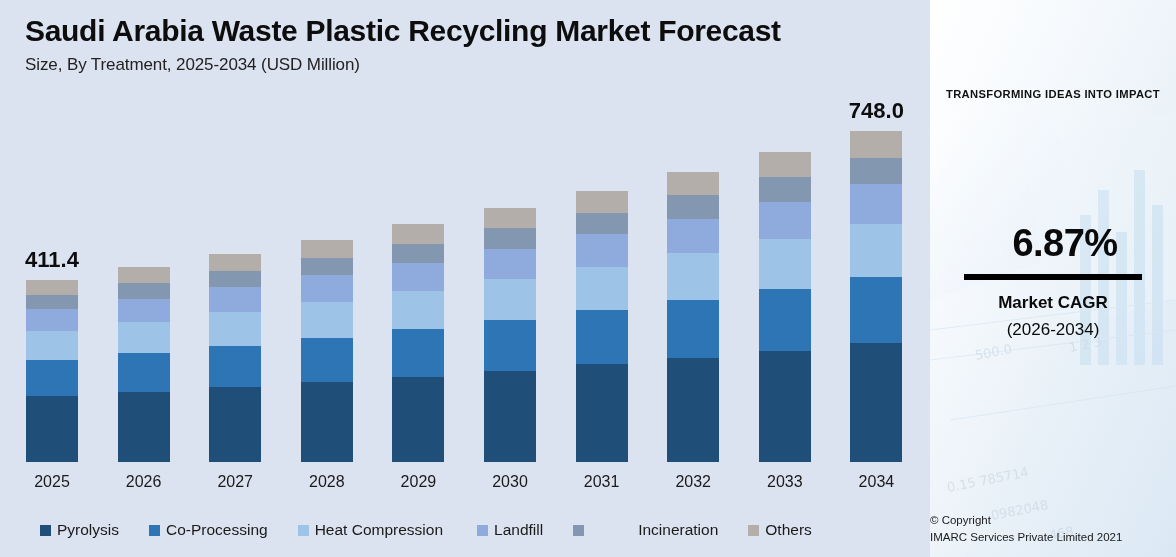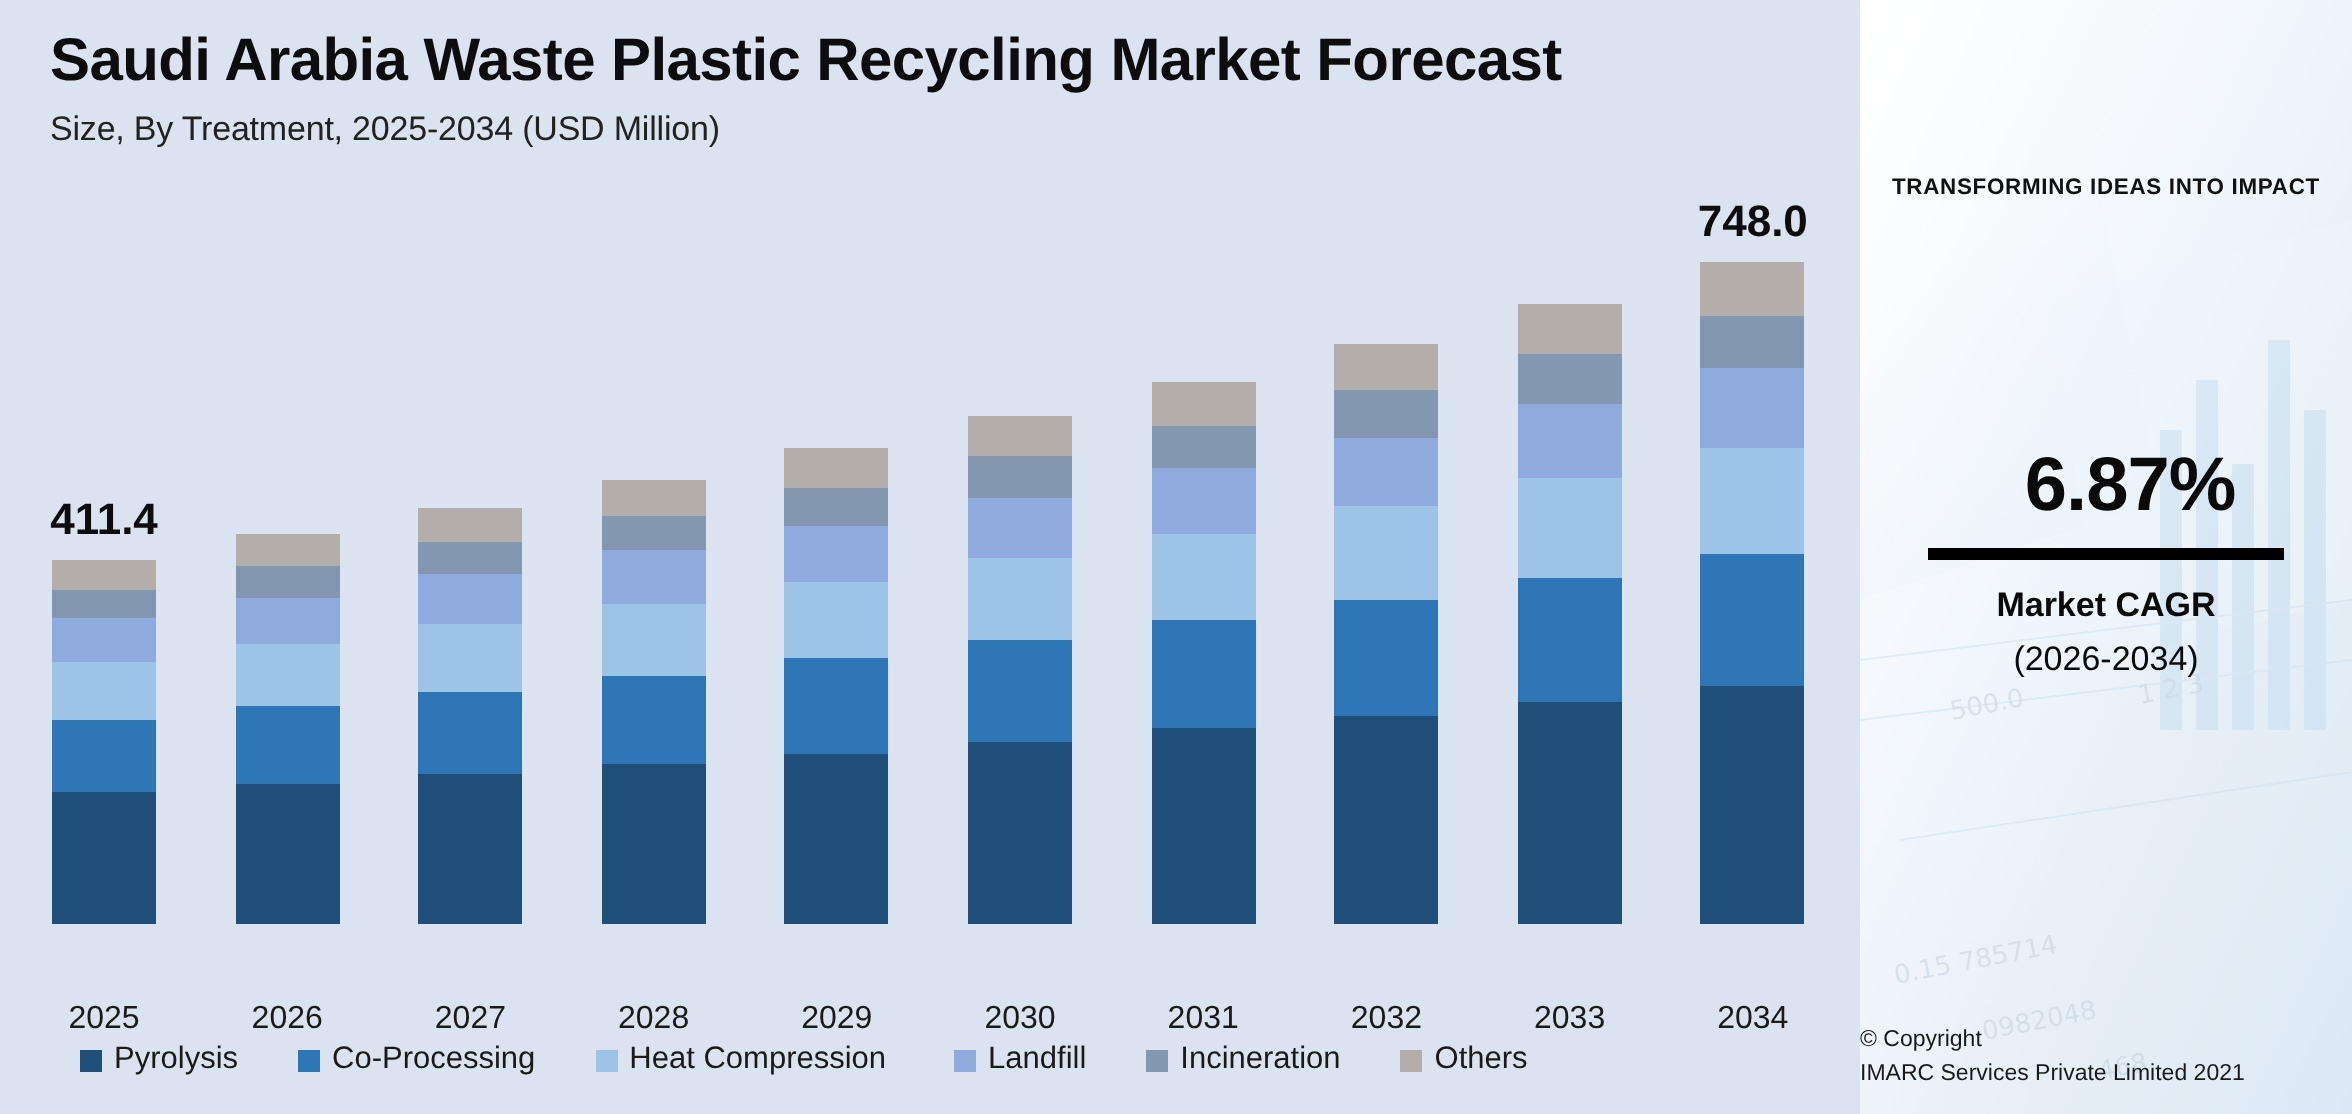--- a/index.html
+++ b/index.html
@@ -32,21 +32,21 @@
     position:absolute;bottom:0;width:52px;
     display:flex;flex-direction:column-reverse;
   }
   .seg{width:100%;}
   .bar-total{
     position:absolute;left:50%;transform:translateX(-50%);
     bottom:100%;margin-bottom:7px;
     font-size:22px;font-weight:bold;color:#0d0d0d;white-space:nowrap;
   }
   #xaxis{
-    position:absolute;left:0;top:494px;width:930px;height:34px;
+    position:absolute;left:0;top:466px;width:930px;height:34px;
   }
   .xtick{
     position:absolute;width:52px;text-align:center;
     font-size:16px;color:#1a1a1a;top:7px;
   }
 
   
   #legend{
     position:absolute;left:0;top:515px;width:930px;height:30px;
     display:flex;align-items:center;padding-left:40px;box-sizing:border-box;
@@ -228,21 +228,21 @@
           <span class="legend-label">Co-Processing</span>
         </div>
         <div class="legend-item" style="margin-right: 34px;">
           <span class="legend-swatch" style="background: rgb(157, 195, 230);"></span>
           <span class="legend-label">Heat Compression</span>
         </div>
         <div class="legend-item" style="margin-right: 30px;">
           <span class="legend-swatch" style="background: rgb(143, 170, 220);"></span>
           <span class="legend-label">Landfill</span>
         </div>
-        <div class="legend-item" style="margin-right: 30px;">
+        <div class="legend-item" style="margin-right: 30px; gap: 48px;">
           <span class="legend-swatch" style="background: rgb(132, 151, 176);"></span>
           <span class="legend-label">Incineration</span>
         </div>
         <div class="legend-item" style="margin-right: 30px;">
           <span class="legend-swatch" style="background: rgb(179, 174, 170);"></span>
           <span class="legend-label">Others</span>
         </div>
       </div>
   </div>
 

